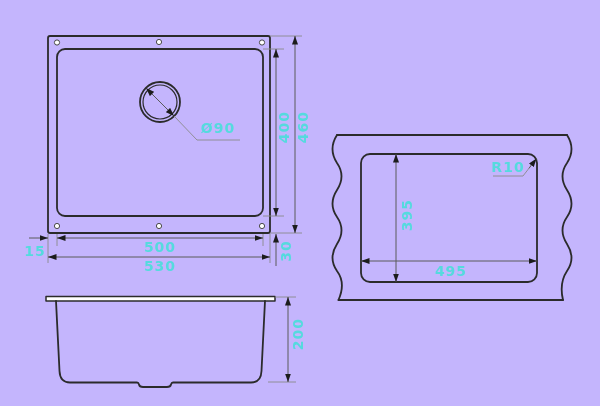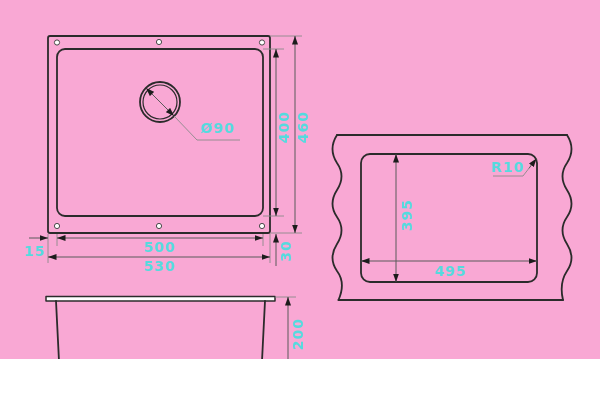--- a/index.html
+++ b/index.html
@@ -1,16 +1,16 @@
 <!DOCTYPE html>
 <html><head>
 <meta charset="utf-8">
 <style>
   html,body{margin:0;padding:0;background:#ffffff;}
-  .stage{width:600px;height:359px;background:#f9a8d4;position:relative;overflow:hidden;text-align:right;}
+  .stage{width:600px;height:406px;background:#c4b5fd;position:relative;overflow:hidden;text-align:right;}
   svg{display:block;}
   .part{stroke:#2b2b2b;stroke-width:1.8;fill:none;stroke-linejoin:round;stroke-linecap:round;}
   .part-fill{stroke:#2b2b2b;stroke-width:1.5;fill:#ffffff;stroke-linejoin:round;}
   .hole{stroke:#4a4a4a;stroke-width:1;fill:#ffffff;}
   .dim{stroke:#5a5a5a;stroke-width:1;fill:none;}
   .ext{stroke:#8a8a8a;stroke-width:0.9;fill:none;}
   .dim-label{
     fill:#55dade;
     font-family:"DejaVu Sans","Liberation Sans",sans-serif;
     font-size:14px;

